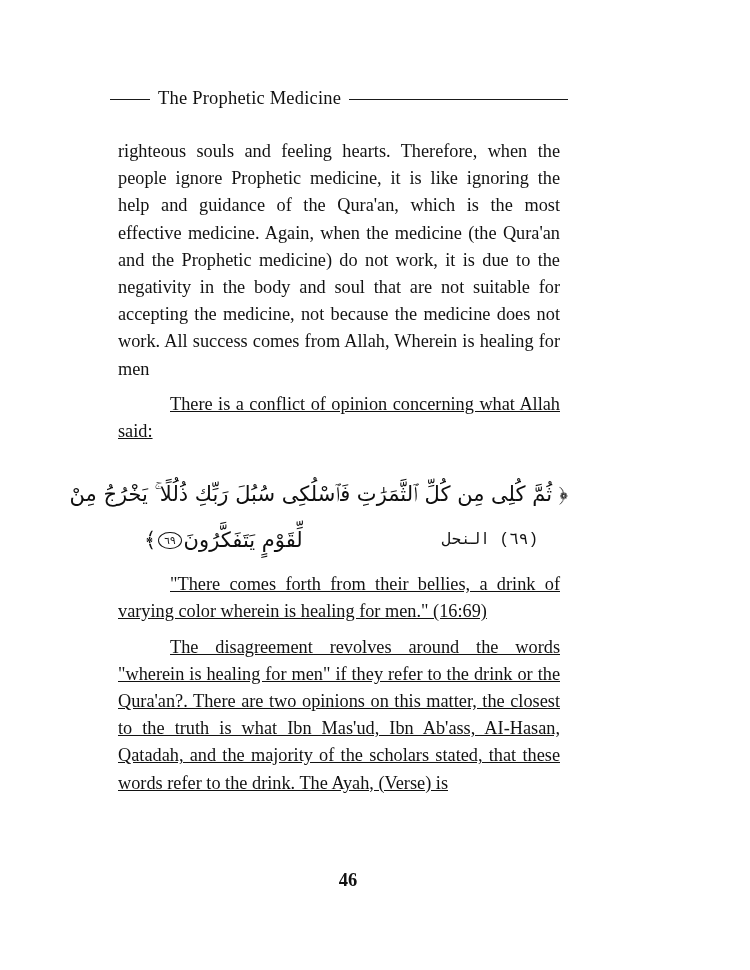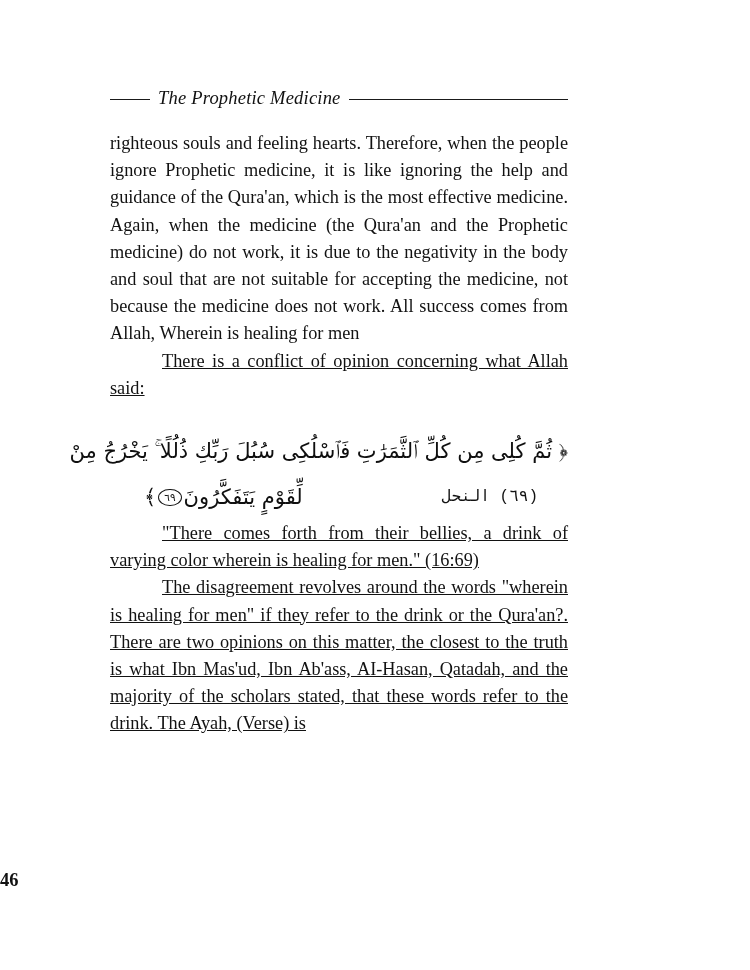--- a/index.html
+++ b/index.html
@@ -33,21 +33,20 @@
     align-items: center;
     gap: 8px;
   }
   .rule-left {
     width: 40px;
     height: 0;
     border-top: 1.6px solid #1a1a1a;
     flex: 0 0 auto;
   }
   .header-title {
-    font-style: italic;
     font-size: 18.5px;
     letter-spacing: 0.2px;
     white-space: nowrap;
     flex: 0 0 auto;
     line-height: 1;
     padding-bottom: 2px;
   }
   .rule-right {
     flex: 1 1 auto;
     height: 0;
@@ -56,21 +55,21 @@
 
   
   .content {
     position: absolute;
     left: 110px;
     top: 130px;
     width: 458px;
   }
 
   p.body-par {
-    margin: 0;
+    margin: 8px;
     font-size: 18.3px;
     line-height: 27.2px;
     text-align: justify;
     text-justify: inter-word;
     color: #121212;
   }
   p.body-par.indent {
     text-indent: 52px;
   }
   .gap-par {
@@ -122,21 +121,21 @@
     vertical-align: 3px;
     margin: 0 2px;
   }
 
   
   .folio {
     position: absolute;
     left: 0;
     top: 870px;
     width: 696px;
-    text-align: left;
+    text-align: center;
     font-size: 18.5px;
     font-weight: bold;
     color: #111111;
   }
 </style>
 </head>
 <body>
 
 <div class="page">
 

